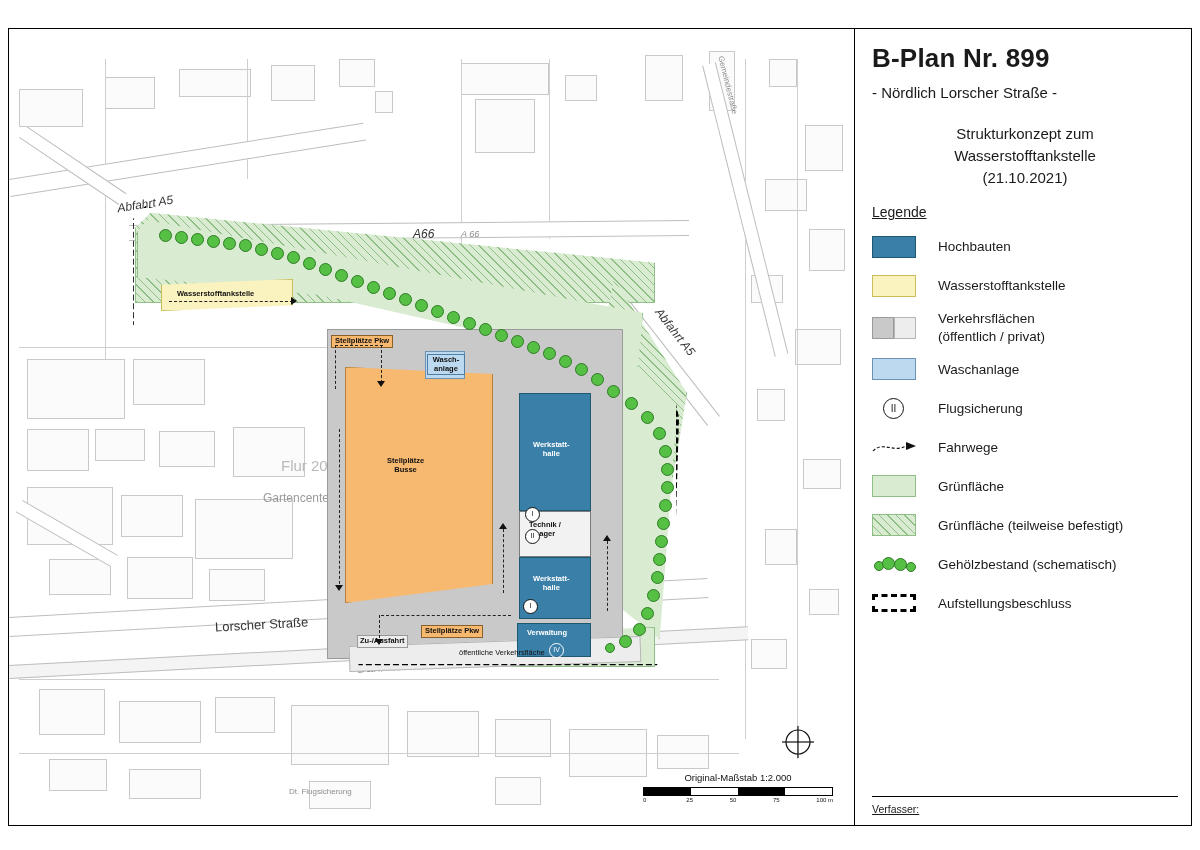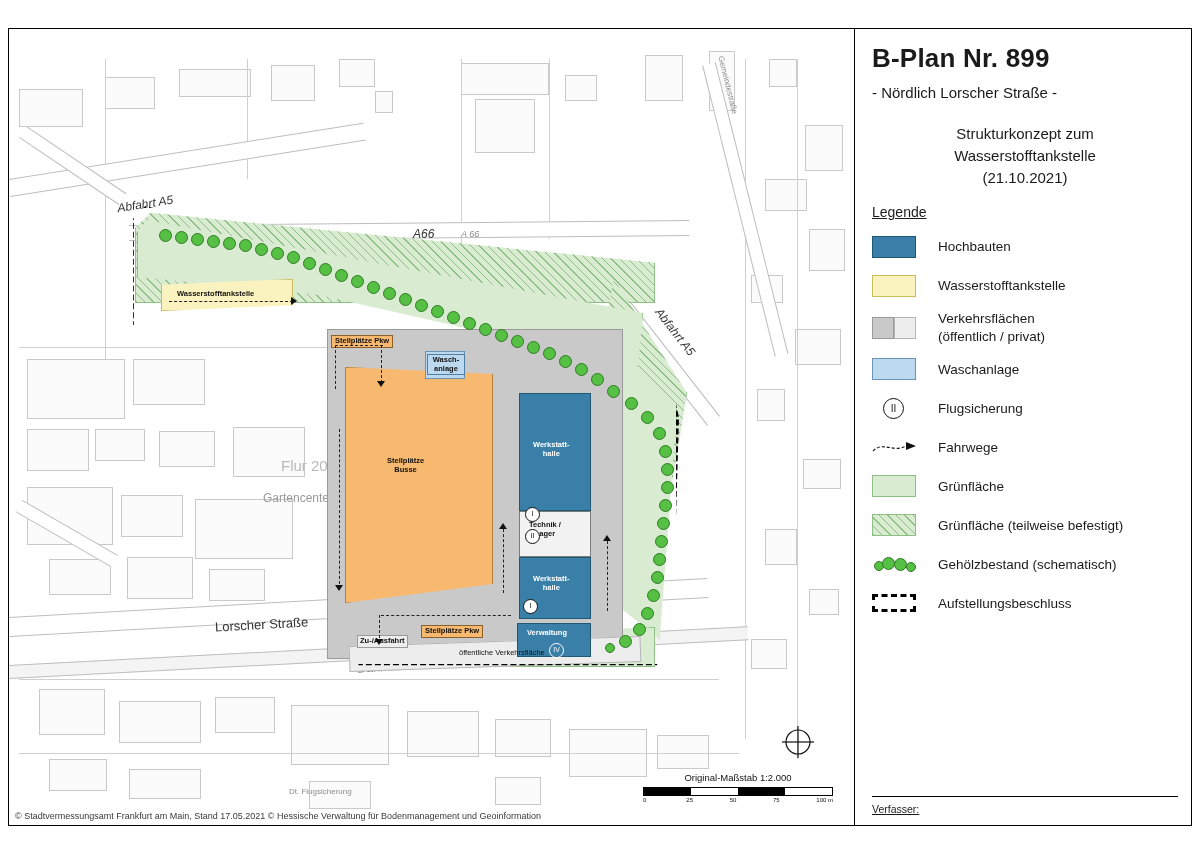--- a/index.html
+++ b/index.html
@@ -401,21 +401,20 @@
         </div>
         <div class="scale-ticks">
           <span>0</span>
           <span>25</span>
           <span>50</span>
           <span>75</span>
           <span>100 m</span>
         </div>
       </div>
 
-      <div class="copyright">© Stadtvermessungsamt Frankfurt am Main, Stand 17.05.2021 © Hessische Verwaltung für Bodenmanagement und Geoinformation</div>
     </div>
 
     <div class="legend-panel">
       <div class="title">B-Plan Nr. 899</div>
       <div class="subtitle">- Nördlich Lorscher Straße -</div>
       <div class="block">
         <div>Strukturkonzept zum</div>
         <div>Wasserstofftankstelle</div>
         <div>(21.10.2021)</div>
       </div>

